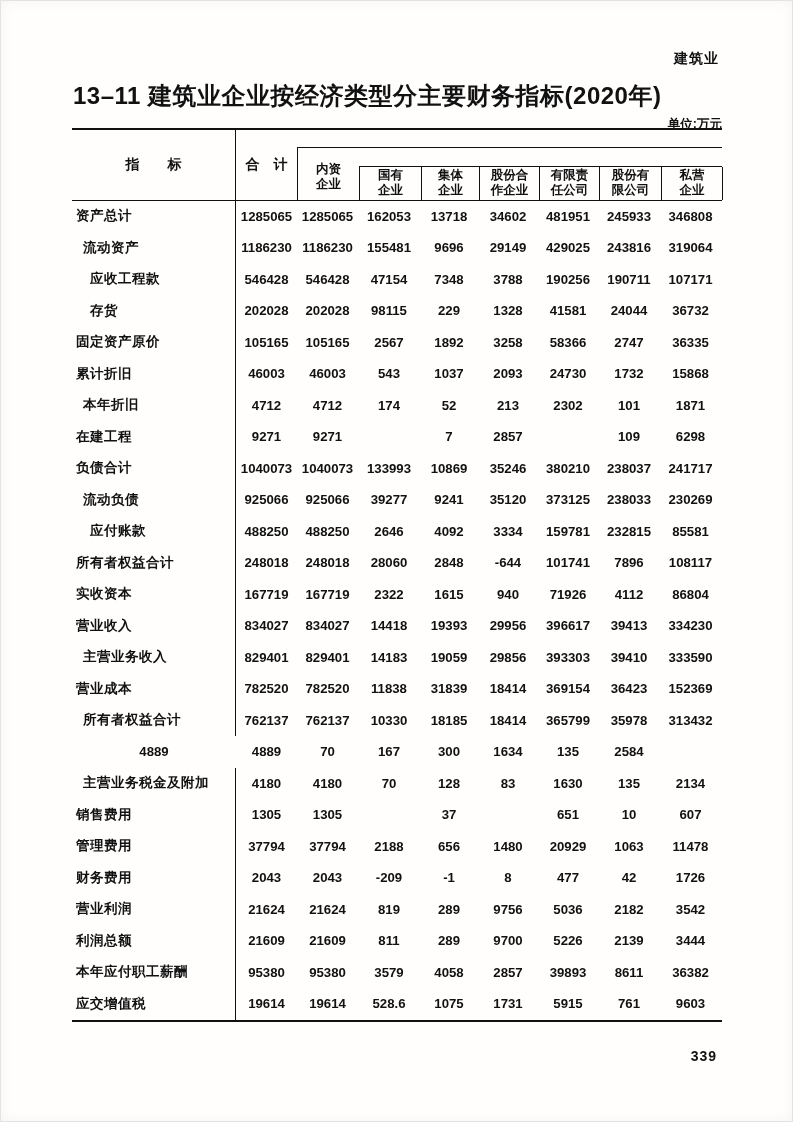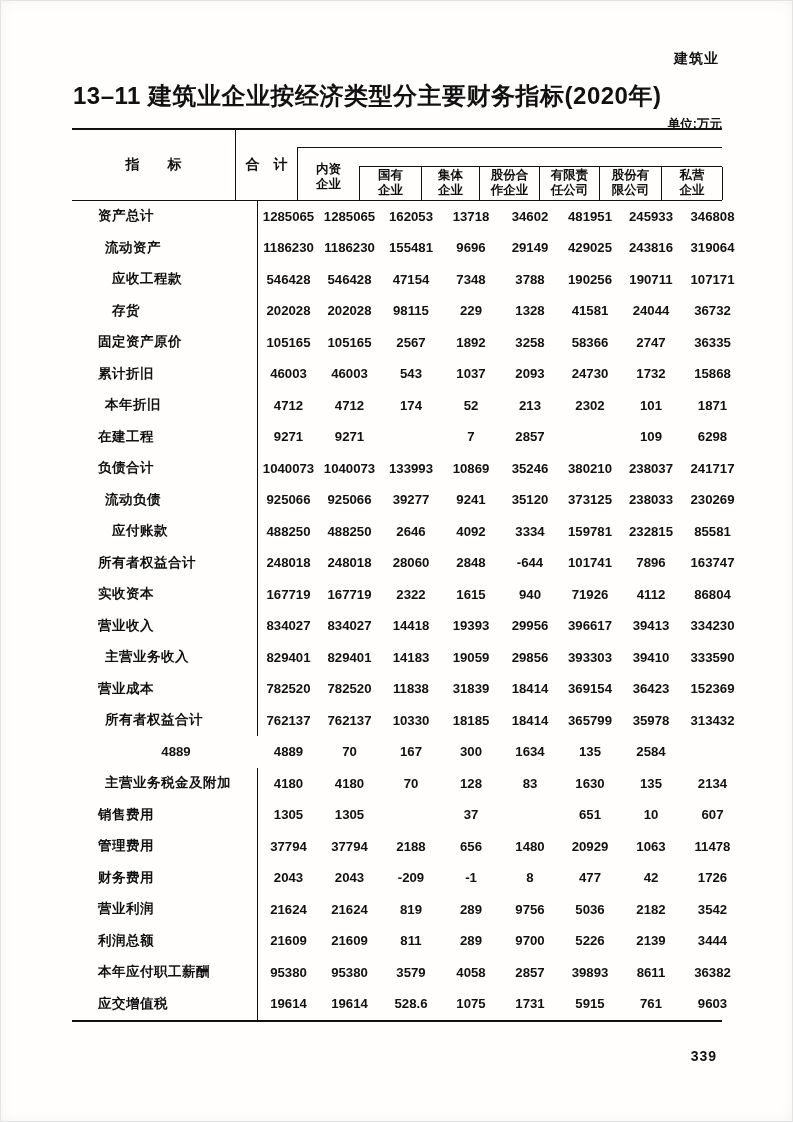--- a/index.html
+++ b/index.html
@@ -70,21 +70,20 @@
     font-size:12.5px; line-height:1.25; text-align:center;
     white-space:pre-line;
   }
   .tbody {
     border-bottom:2.5px solid #111;
   }
   .trow {
     display:grid;
     grid-template-columns:164px 61px 61px 62px 58px 60px 60px 62px 61px;
     height:31.5px;
-    margin-left:22px;
   }
   .cell {
     display:flex; align-items:center;
     font-size:13.2px; font-weight:bold;
     overflow:hidden; white-space:nowrap;
   }
   .cell.label {
     box-sizing:border-box; border-right:1.2px solid #111;
     justify-content:flex-start; padding-left:4px;
     font-size:13.5px; letter-spacing:0.5px;
@@ -255,21 +254,21 @@
         </div>
         <div class="trow">
           <div class="cell label ind0">所有者权益合计</div>
           <div class="cell val">248018</div>
           <div class="cell val">248018</div>
           <div class="cell val">28060</div>
           <div class="cell val">2848</div>
           <div class="cell val">-644</div>
           <div class="cell val">101741</div>
           <div class="cell val">7896</div>
-          <div class="cell val">163747</div>
+          <div class="cell val">108117</div>
         </div>
         <div class="trow">
           <div class="cell label ind0">实收资本</div>
           <div class="cell val">167719</div>
           <div class="cell val">167719</div>
           <div class="cell val">2322</div>
           <div class="cell val">1615</div>
           <div class="cell val">940</div>
           <div class="cell val">71926</div>
           <div class="cell val">4112</div>

